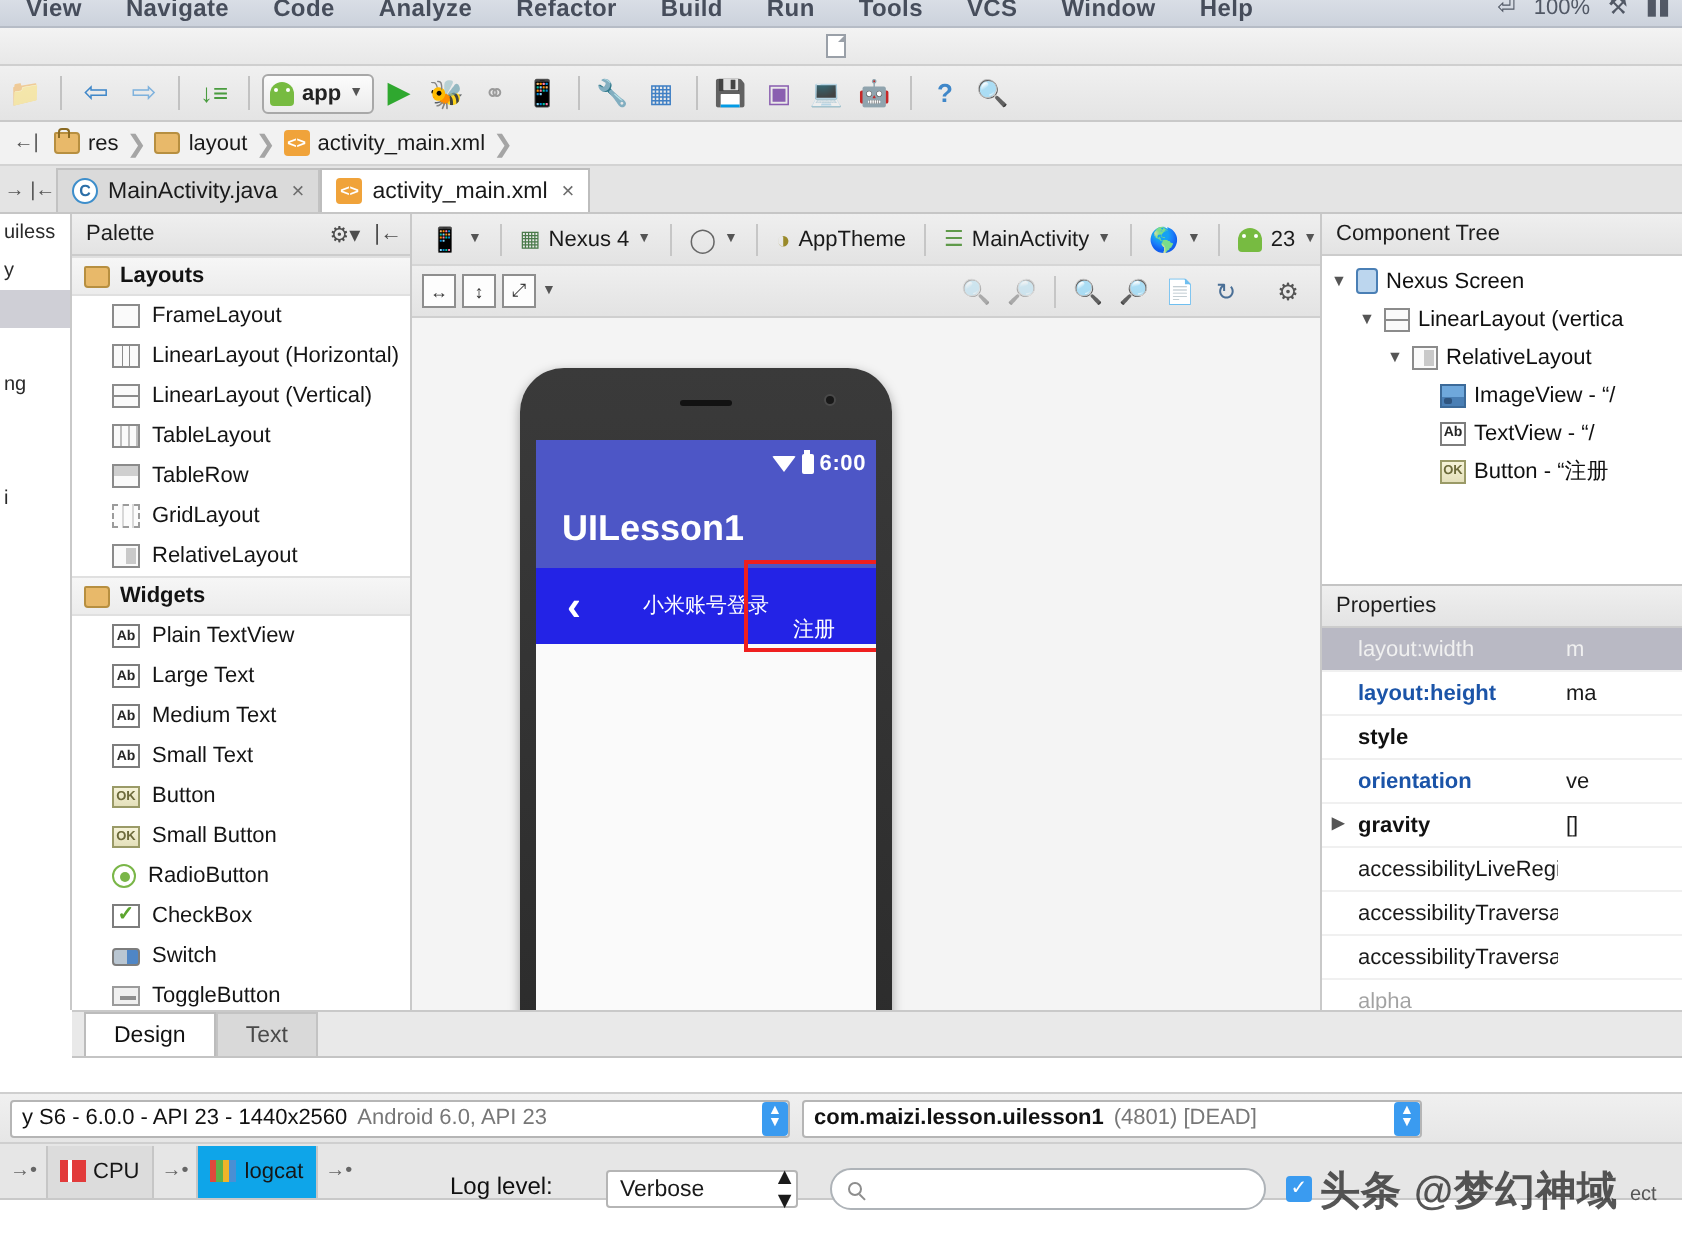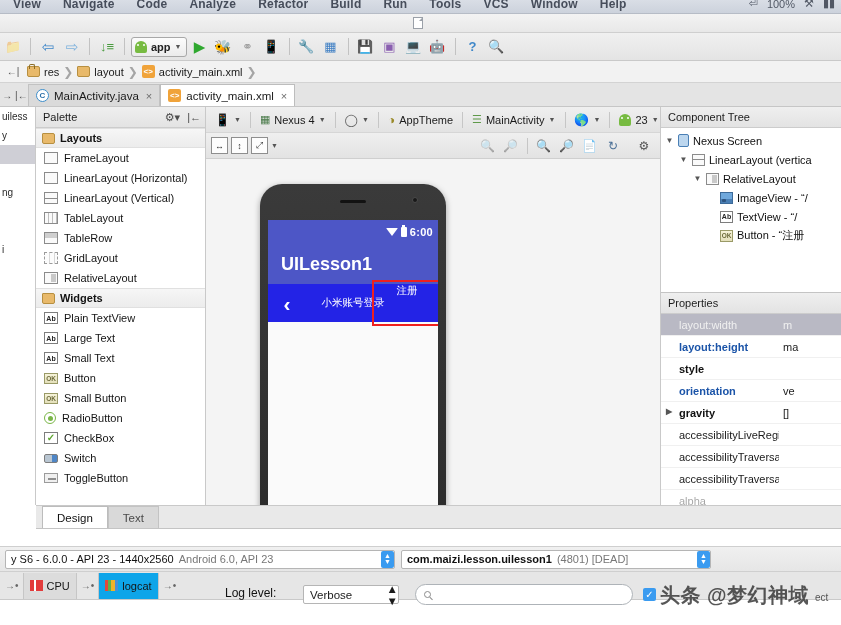--- a/index.html
+++ b/index.html
@@ -151,21 +151,21 @@
   .panel-head .tools { margin-left: auto; display: flex; gap: 7px; align-items: center; color: #4d4d4d; font-size: 11px; }
   .pal-body { flex: 1; overflow: hidden; background: #fff; }
   .pal-group {
     height: 20px; display: flex; align-items: center; gap: 5px;
     padding-left: 6px; font-size: 11px; font-weight: bold; color: #121212;
     background: linear-gradient(180deg,#f6f6f6,#ececec);
     border-top: 1px solid #e0e0e0; border-bottom: 1px solid #e0e0e0;
   }
   .pal-item {
     height: 20px; display: flex; align-items: center; gap: 6px;
-    padding-left: 8px; font-size: 11px; color: #141414; white-space: nowrap;
+    padding-left: 20px; font-size: 11px; color: #141414; white-space: nowrap;
   }
   .wi { width: 14px; height: 12px; flex: none; }
   .wi-frame { border: 1px solid #8b8b8b; background: #fafafa; }
   .wi-linh { border: 1px solid #8b8b8b; background:
      linear-gradient(90deg,#fafafa 32%,#8b8b8b 32%,#8b8b8b 36%,#fafafa 36%,#fafafa 64%,#8b8b8b 64%,#8b8b8b 68%,#fafafa 68%); }
   .wi-linv { border: 1px solid #8b8b8b; background:
      linear-gradient(180deg,#fafafa 45%,#8b8b8b 45%,#8b8b8b 55%,#fafafa 55%); }
   .wi-tbl { border: 1px solid #8b8b8b; background:
      repeating-linear-gradient(90deg,#fafafa 0 3px,#bdbdbd 3px 4px),
      repeating-linear-gradient(180deg,#fafafa 0 3px,#bdbdbd 3px 4px); }
@@ -283,21 +283,21 @@
   .backchev {
     width: 38px; display:flex; align-items:center; justify-content:center;
     font-size: 21px; font-weight: bold; color: #fff; flex: none; line-height: 1;
   }
   .bartitle {
     position: absolute; left: 0; right: 0; text-align: center;
     font-size: 10.5px; color: #fff; pointer-events: none;
   }
   .regbtn {
     margin-left: auto; margin-right: 0; width: 62px; height: 38px;
-    display: flex; align-items: flex-start; justify-content: center;
+    display: flex; align-items: flex-end; justify-content: center;
     font-size: 10.5px; color: #fff; position: relative; z-index: 2;
   }
   .selbox {
     position: absolute; right: -4px; top: -4px; width: 70px; height: 46px;
     border: 2px solid #ef1f1f; pointer-events: none;
   }
   .body-white { background: #fafafa; height: 100%; }
 
   
   .ctree {
@@ -585,20 +585,24 @@
         <span class="ic-folder"></span>
         <span>Widgets</span>
       </div>
       <div class="pal-item">
         <span class="wi wi-ab">Ab</span>
         <span>Plain TextView</span>
       </div>
       <div class="pal-item">
         <span class="wi wi-ab">Ab</span>
         <span>Large Text</span>
+      </div>
+      <div class="pal-item">
+        <span class="wi wi-ab">Ab</span>
+        <span>Medium Text</span>
       </div>
       <div class="pal-item">
         <span class="wi wi-ab">Ab</span>
         <span>Small Text</span>
       </div>
       <div class="pal-item">
         <span class="wi wi-ok">OK</span>
         <span>Button</span>
       </div>
       <div class="pal-item">

